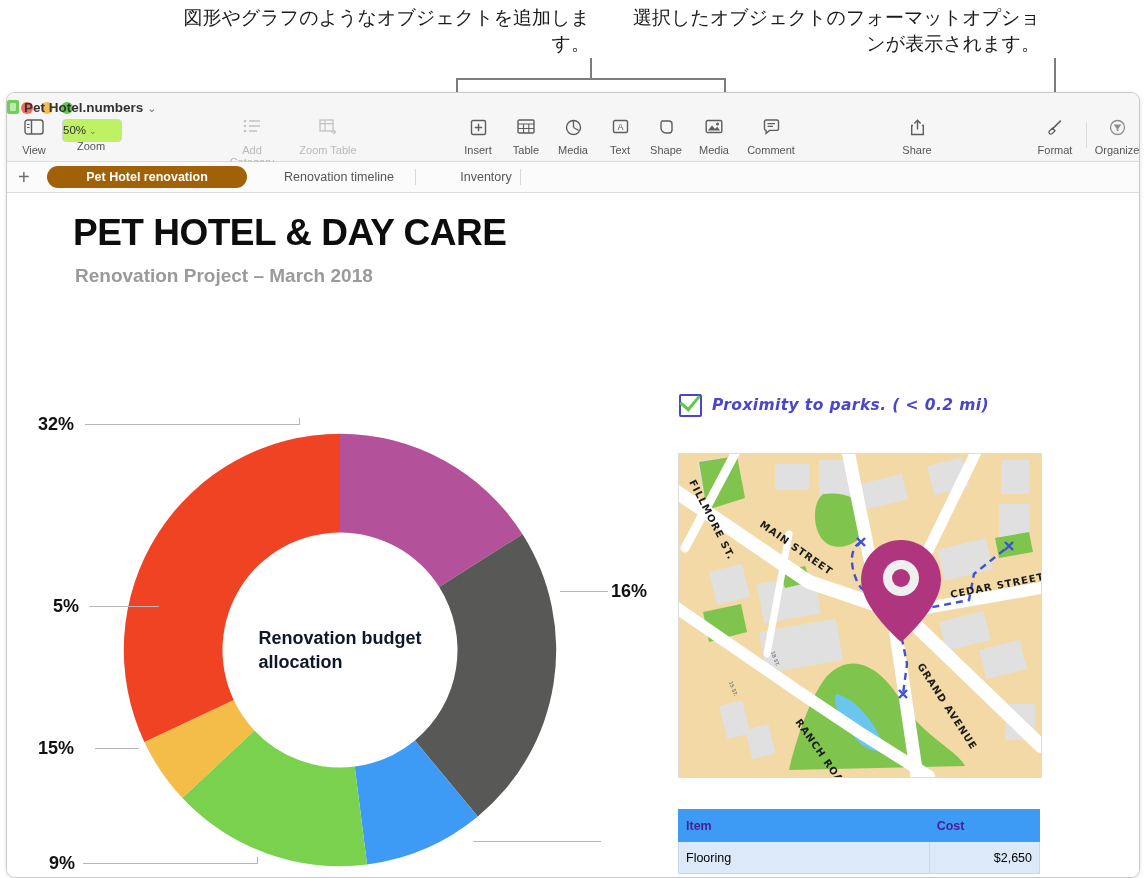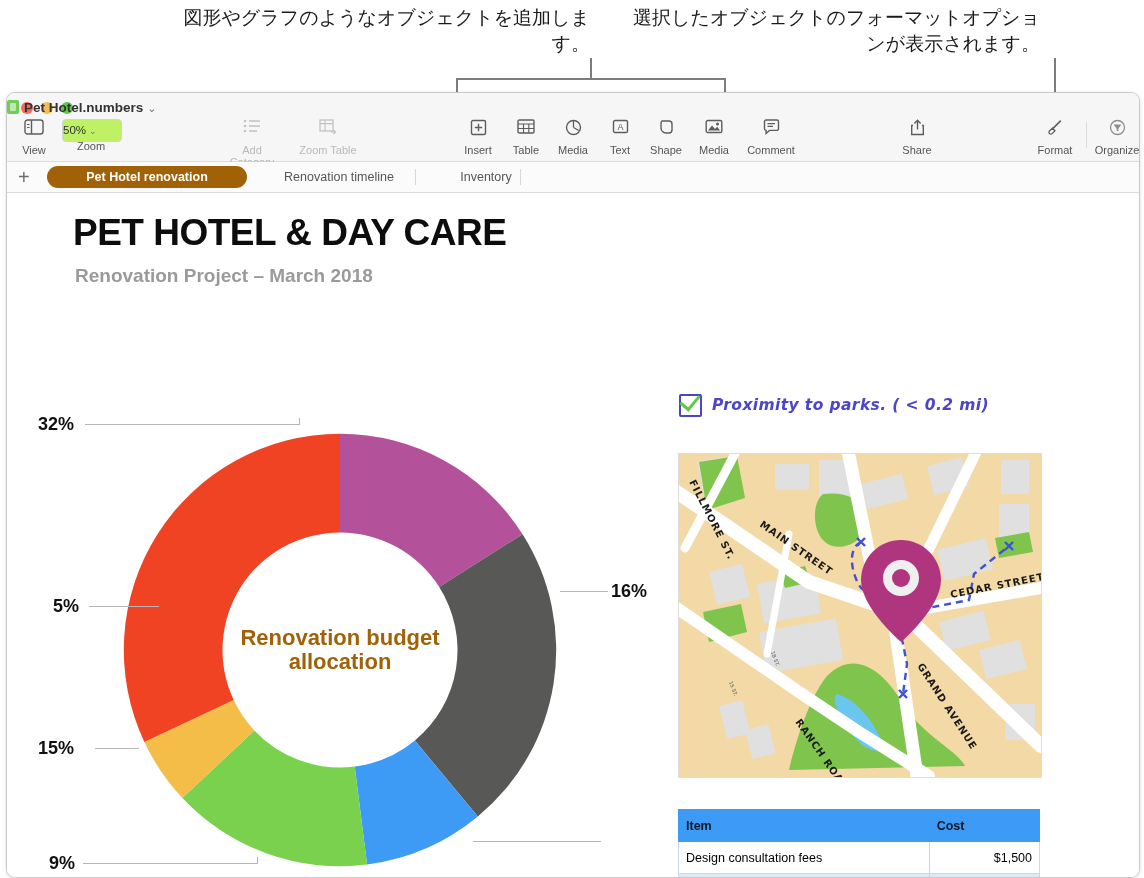--- a/index.html
+++ b/index.html
@@ -59,21 +59,21 @@
   
   #sheet-title{position:absolute;left:66px;top:19px;font-size:37px;font-weight:bold;
                letter-spacing:-.5px;color:#0d0d0d;}
   #sheet-sub{position:absolute;left:68px;top:72px;font-size:19px;font-weight:bold;color:#9a9a9a;}
 
   
   #donut-wrap{position:absolute;left:98px;top:222px;width:470px;height:470px;}
   #donut{width:470px;height:470px;display:block;}
   #donut-center{position:absolute;left:0;top:0;width:470px;height:470px;
         display:flex;align-items:center;justify-content:center;pointer-events:none;}
-  #donut-center span{font-size:22px;font-weight:bold;text-align:center;line-height:24px;color:#a16207;}
+  #donut-center span{font-size:18px;font-weight:bold;line-height:24px;color:#0f172a;}
 
   .pct{position:absolute;font-size:18px;font-weight:bold;color:#111;}
   .leader{position:absolute;background:#b6b6b6;height:1px;}
   .leader-v{position:absolute;background:#b6b6b6;width:1px;}
 
   
   #legend{position:absolute;left:130px;top:812px;width:400px;}
 
   
   #checklist{position:absolute;left:672px;top:200px;width:360px;}
@@ -85,21 +85,21 @@
   .chk-txt{font-size:15.5px;color:#4b45c9;font-family:"DejaVu Sans",sans-serif;
            font-style:italic;font-weight:bold;letter-spacing:.4px;text-align:right;}
 
   #map{position:absolute;left:671px;top:260px;width:362px;height:323px;
        border:1px solid #ddd;overflow:hidden;background:#f2d9a6;}
 
   
   #tbl{position:absolute;left:671px;top:616px;width:362px;border-collapse:collapse;
        font-size:12.5px;table-layout:fixed;}
   #tbl th,#tbl td{border:1px solid #c9d8ea;padding:6px 7px;height:19px;}
-  #tbl thead th{background:#3e9bf5;color:#0f172a;text-align:left;font-weight:bold;
+  #tbl thead th{background:#3e9bf5;color:#4c1d95;text-align:left;font-weight:bold;
                 border-color:#3e9bf5;}
   #tbl td.cost{text-align:right;}
   #tbl tr.alt td{background:#dce9f9;}
 </style>
 </head>
 <body>
 
 <div class="callout-text" id="callout-left">図形やグラフのようなオブジェクトを追加します。</div>
 <div class="callout-text" id="callout-right">選択したオブジェクトのフォーマットオプションが表示されます。</div>
 
@@ -414,24 +414,20 @@
           <col style="width:250px">
           <col style="width:110px">
         </colgroup>
       <thead>
         <tr>
           <th>Item</th>
           <th>Cost</th>
         </tr>
       </thead>
       <tbody>
-        <tr>
-          <td>Design consultation fees</td>
-          <td class="cost">$1,500</td>
-        </tr>
         <tr class="alt">
           <td>Flooring</td>
           <td class="cost">$2,650</td>
         </tr>
 
       </tbody>
     </table>
 
   </div>
 </div>

